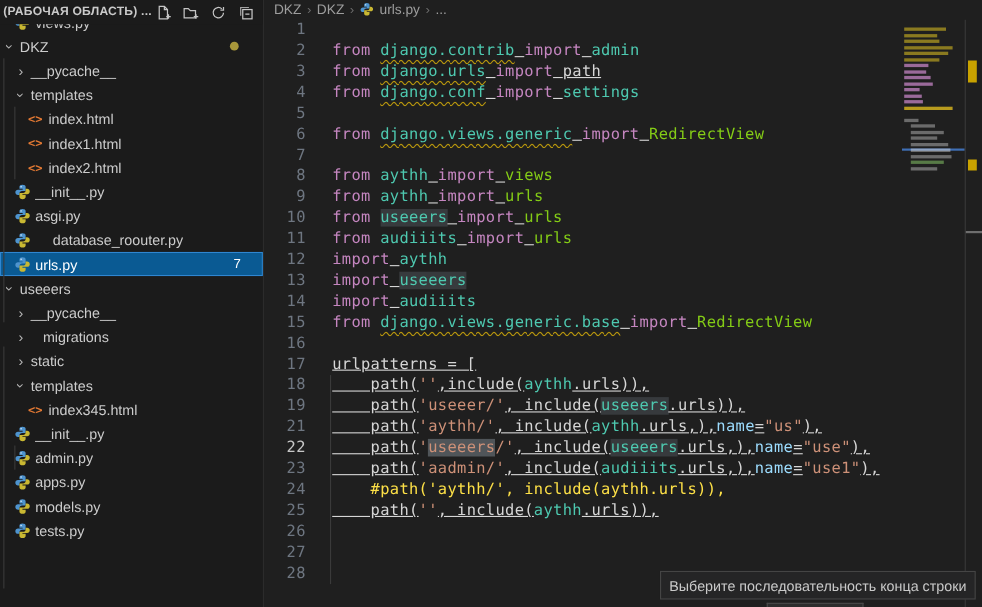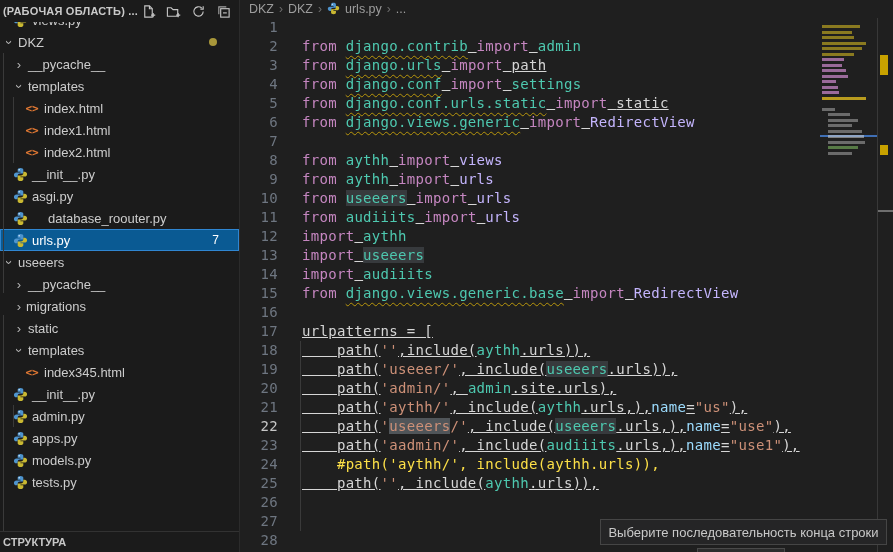--- a/index.html
+++ b/index.html
@@ -33,21 +33,21 @@
   .breadcrumb{position:absolute;left:240px;top:0;right:0;height:17px;display:flex;
               align-items:center;font-size:12.5px;color:#9d9d9d;padding-left:9px;gap:5px;}
   .breadcrumb .bsep{color:#6d6d6d;font-size:12px;}
   .breadcrumb .bicon{display:inline-flex;width:13px;height:13px;}
   .codewrap{position:absolute;left:240px;top:18px;width:580px;
             font-family:"DejaVu Sans Mono",monospace;font-size:14px;letter-spacing:.3px;}
   .cline{height:19px;line-height:19px;display:flex;white-space:pre;}
   .ln{width:38px;flex-shrink:0;text-align:right;color:#6e7681;}
   .ln.act{color:#c6c6c6;}
   .ctext{padding-left:24px;}
-  .tk-k{color:#c586c0;} .tk-m{color:#4ec9b0;} .tk-d{color:#c4b5fd;}
+  .tk-k{color:#c586c0;} .tk-m{color:#4ec9b0;} .tk-d{color:#84cc16;}
   .tk-p{color:#d6d6d6;text-decoration:underline;} .tk-s{color:#ce9178;} .tk-n{color:#9cdcfe;} .tk-c{color:#fde047;}
   .sq{text-decoration:underline wavy #b8960c;text-decoration-thickness:1px;text-underline-offset:3.5px;}
   .occ{background:rgba(120,130,140,.28);}
   .selw{background:rgba(140,150,160,.45);}
   .indent-guide{position:absolute;left:300px;top:341px;height:190px;border-left:1px solid #3a3a3a;}
   
   .minimap{position:absolute;left:820px;top:18px;width:57px;bottom:0;}
   .mbar{position:absolute;height:3px;}
   .mline-blue{position:absolute;left:0;width:57px;height:2px;top:117px;background:#3f6fb5;}
   .ruler{position:absolute;left:877px;top:18px;width:16px;bottom:0;border-left:1px solid #383838;}
@@ -150,21 +150,21 @@
       <div class="trow" style="padding-left: 3px;">
         <span class="chev open">›</span>
         <span style="margin-left: 3px;">useeers</span>
       </div>
       <div class="trow" style="padding-left: 13px;">
         <span class="chev">›</span>
         <span style="margin-left: 3px;">__pycache__</span>
       </div>
       <div class="trow" style="padding-left: 13px;">
         <span class="chev">›</span>
-        <span style="margin-left: 1px; text-align: right;">migrations</span>
+        <span style="margin-left: 14px; text-align: right;">migrations</span>
       </div>
       <div class="trow" style="padding-left: 13px;">
         <span class="chev">›</span>
         <span style="margin-left: 3px;">static</span>
       </div>
       <div class="trow" style="padding-left: 13px;">
         <span class="chev open">›</span>
         <span style="margin-left: 3px;">templates</span>
       </div>
       <div class="trow" style="padding-left: 24px;">
@@ -247,23 +247,20 @@
           </svg>
       </span>
       <span class="hicon">
         <svg viewBox="0 0 16 16" width="15" height="15">
             <path d="M3 11V3h8" opacity="0.8"></path>
             <rect x="5" y="5" width="9" height="9"></rect>
             <path d="M7.5 9.5h4"></path>
           </svg>
       </span>
     </span>
-  </div>
-  <div class="outline">
-    <span>СТРУКТУРА</span>
   </div>
 <div class="sb-guide" style="left: 3px; top: 53px; height: 240px;"></div>
     <div class="sb-guide" style="left: 13px; top: 97px; height: 66px;"></div>
     <div class="sb-guide" style="left: 3px; top: 315px; height: 220px;"></div>
     <div class="sb-guide" style="left: 13px; top: 405px; height: 22px;"></div>
   </div>
 
 <div class="breadcrumb">
     <span>DKZ</span>
     <span class="bsep">›</span>
@@ -278,36 +275,35 @@
     </span>
     <span>urls.py</span>
     <span class="bsep">›</span>
     <span>...</span>
   </div>
 <div class="codewrap">
     <div class="cline"><span class="ln">1</span><span class="ctext"></span></div>
     <div class="cline"><span class="ln">2</span><span class="ctext"><span class="tk-k">from </span><span class="tk-m sq">django.contrib</span><span class="tk-p"> </span><span class="tk-k">import</span><span class="tk-p"> </span><span class="tk-m">admin</span></span></div>
     <div class="cline"><span class="ln">3</span><span class="ctext"><span class="tk-k">from </span><span class="tk-m sq">django.urls</span><span class="tk-p"> </span><span class="tk-k">import</span><span class="tk-p"> </span><span class="tk-p">path</span></span></div>
     <div class="cline"><span class="ln">4</span><span class="ctext"><span class="tk-k">from </span><span class="tk-m sq">django.conf</span><span class="tk-p"> </span><span class="tk-k">import</span><span class="tk-p"> </span><span class="tk-m">settings</span></span></div>
-    <div class="cline"><span class="ln">5</span><span class="ctext"><span class="tk-k">from </span><span class="tk-m sq">django.conf.urls.static</span><span class="tk-p"> </span><span class="tk-k">import</span><span class="tk-p"> </span><span class="tk-p">static</span></span></div>
+    <div class="cline"><span class="ln">5</span></div>
     <div class="cline"><span class="ln">6</span><span class="ctext"><span class="tk-k">from </span><span class="tk-m sq">django.views.generic</span><span class="tk-p"> </span><span class="tk-k">import</span><span class="tk-p"> </span><span class="tk-d">RedirectView</span></span></div>
     <div class="cline"><span class="ln">7</span></div>
     <div class="cline"><span class="ln">8</span><span class="ctext"><span class="tk-k">from </span><span class="tk-m">aythh</span><span class="tk-p"> </span><span class="tk-k">import</span><span class="tk-p"> </span><span class="tk-d">views</span></span></div>
     <div class="cline"><span class="ln">9</span><span class="ctext"><span class="tk-k">from </span><span class="tk-m">aythh</span><span class="tk-p"> </span><span class="tk-k">import</span><span class="tk-p"> </span><span class="tk-d">urls</span></span></div>
     <div class="cline"><span class="ln">10</span><span class="ctext"><span class="tk-k">from </span><span class="tk-m occ">useeers</span><span class="tk-p"> </span><span class="tk-k">import</span><span class="tk-p"> </span><span class="tk-d">urls</span></span></div>
     <div class="cline"><span class="ln">11</span><span class="ctext"><span class="tk-k">from </span><span class="tk-m">audiiits</span><span class="tk-p"> </span><span class="tk-k">import</span><span class="tk-p"> </span><span class="tk-d">urls</span></span></div>
     <div class="cline"><span class="ln">12</span><span class="ctext"><span class="tk-k">import</span><span class="tk-p"> </span><span class="tk-m">aythh</span></span></div>
     <div class="cline"><span class="ln">13</span><span class="ctext"><span class="tk-k">import</span><span class="tk-p"> </span><span class="tk-m occ">useeers</span></span></div>
     <div class="cline"><span class="ln">14</span><span class="ctext"><span class="tk-k">import</span><span class="tk-p"> </span><span class="tk-m">audiiits</span></span></div>
     <div class="cline"><span class="ln">15</span><span class="ctext"><span class="tk-k">from </span><span class="tk-m sq">django.views.generic.base</span><span class="tk-p"> </span><span class="tk-k">import</span><span class="tk-p"> </span><span class="tk-d">RedirectView</span></span></div>
     <div class="cline"><span class="ln">16</span><span class="ctext"></span></div>
     <div class="cline"><span class="ln">17</span><span class="ctext"><span class="tk-p">urlpatterns = [</span></span></div>
     <div class="cline"><span class="ln">18</span><span class="ctext"><span class="tk-p">    path(</span><span class="tk-s">''</span><span class="tk-p">,include(</span><span class="tk-m">aythh</span><span class="tk-p">.urls)),</span></span></div>
     <div class="cline"><span class="ln">19</span><span class="ctext"><span class="tk-p">    path(</span><span class="tk-s">'useeer/'</span><span class="tk-p">, include(</span><span class="tk-m occ">useeers</span><span class="tk-p">.urls)),</span></span></div>
-    <div class="cline"><span class="ln">20</span><span class="ctext"><span class="tk-p">    path(</span><span class="tk-s">'admin/'</span><span class="tk-p">, </span><span class="tk-m">admin</span><span class="tk-p">.site.urls),</span></span></div>
     <div class="cline"><span class="ln">21</span><span class="ctext"><span class="tk-p">    path(</span><span class="tk-s">'aythh/'</span><span class="tk-p">, include(</span><span class="tk-m">aythh</span><span class="tk-p">.urls,),</span><span class="tk-n">name</span><span class="tk-p">=</span><span class="tk-s">"us"</span><span class="tk-p">),</span></span></div>
     <div class="cline"><span class="ln act">22</span><span class="ctext"><span class="tk-p">    path(</span><span class="tk-s">'</span><span class="tk-s selw">useeers</span><span class="tk-s">/'</span><span class="tk-p">, include(</span><span class="tk-m occ">useeers</span><span class="tk-p">.urls,),</span><span class="tk-n">name</span><span class="tk-p">=</span><span class="tk-s">"use"</span><span class="tk-p">),</span></span></div>
     <div class="cline"><span class="ln">23</span><span class="ctext"><span class="tk-p">    path(</span><span class="tk-s">'aadmin/'</span><span class="tk-p">, include(</span><span class="tk-m">audiiits</span><span class="tk-p">.urls,),</span><span class="tk-n">name</span><span class="tk-p">=</span><span class="tk-s">"use1"</span><span class="tk-p">),</span></span></div>
     <div class="cline"><span class="ln">24</span><span class="ctext"><span class="tk-c">    #path('aythh/', include(aythh.urls)),</span></span></div>
     <div class="cline"><span class="ln">25</span><span class="ctext"><span class="tk-p">    path(</span><span class="tk-s">''</span><span class="tk-p">, include(</span><span class="tk-m">aythh</span><span class="tk-p">.urls)),</span></span></div>
     <div class="cline"><span class="ln">26</span><span class="ctext"></span></div>
     <div class="cline"><span class="ln">27</span><span class="ctext"></span></div>
     <div class="cline"><span class="ln">28</span><span class="ctext"></span></div>
   </div>
 <div class="indent-guide"></div>

